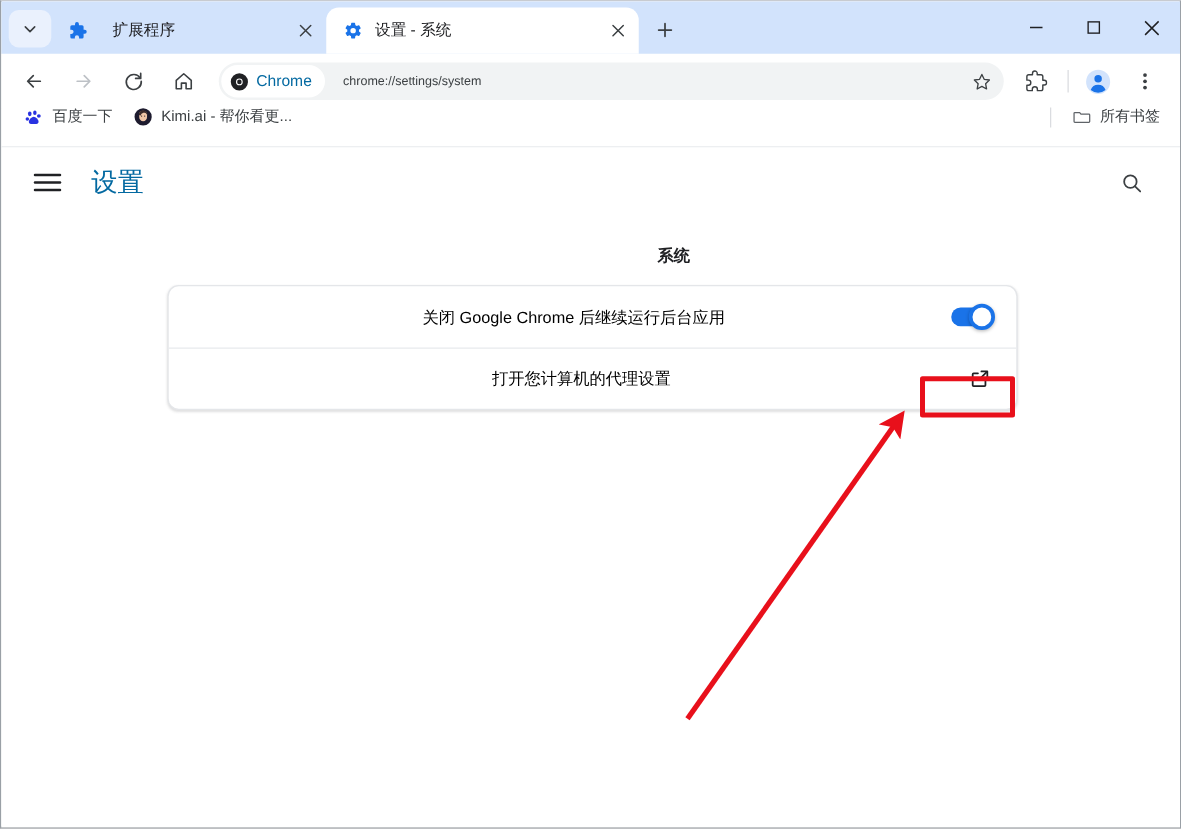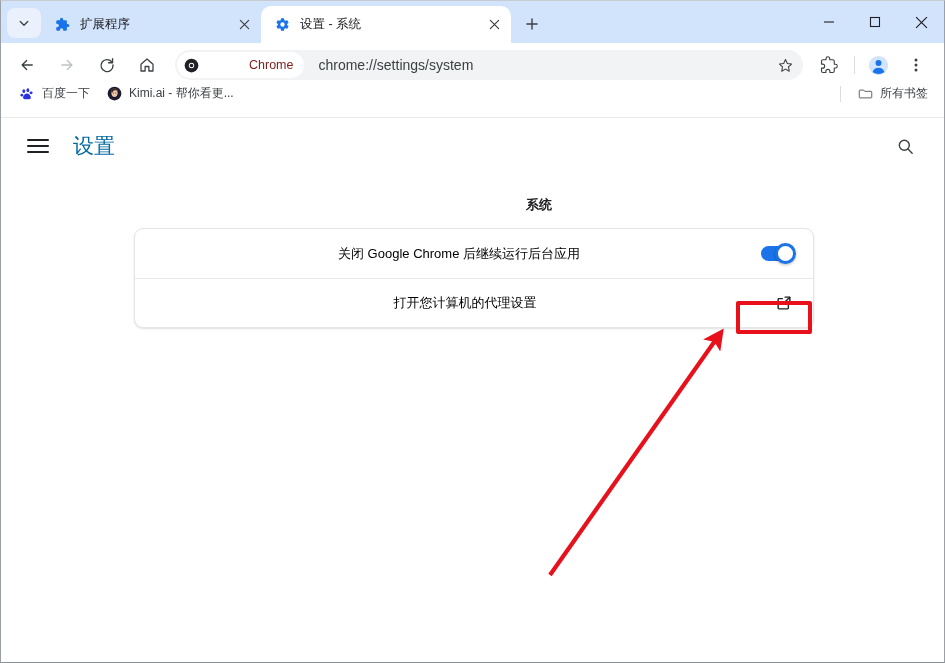--- a/index.html
+++ b/index.html
@@ -125,26 +125,25 @@
     padding: 0 11px 0 7px;
     background: #ffffff;
     border-radius: 13px;
     display: flex;
     align-items: center;
     gap: 6px;
     flex: none;
   }
   .chrome-chip-label {
     font-size: 12.5px;
-    color: #7f1d1d;
-    margin-left: 44px;
+    color: #0369a1;
   }
   #omnibox-url {
     flex: 1;
-    font-size: 14px;
+    font-size: 10px;
     color: #3c4043;
     margin-left: 14px;
     white-space: nowrap;
     overflow: hidden;
   }
   .omni-right {
     display: flex; align-items: center;
     flex: none;
   }
   .star-btn {
@@ -310,21 +309,21 @@
 <div id="window">
 
   <div id="tabstrip">
 
     <div class="tab-search">
       <svg width="12" height="12" viewBox="0 0 16 16">
         <path d="M3 6 L8 11 L13 6" fill="none" stroke="#3c4043" stroke-width="1.7" stroke-linecap="round" stroke-linejoin="round"></path>
       </svg>
     </div>
 
-    <div class="tab inactive" style="width:212px;">
+    <div class="tab inactive" style="width:212px;gap:10px;">
       <span class="tab-favicon">
         <svg width="15" height="15" viewBox="0 0 24 24">
           <path d="M20.5 11H19V7a2 2 0 0 0-2-2h-4V3.5a2.5 2.5 0 0 0-5 0V5H4a2 2 0 0 0-2 2v3.8h1.5a2.7 2.7 0 0 1 0 5.4H2V20a2 2 0 0 0 2 2h3.8v-1.5a2.7 2.7 0 0 1 5.4 0V22H17a2 2 0 0 0 2-2v-4h1.5a2.5 2.5 0 0 0 0-5z" fill="#1a73e8"></path>
         </svg>
       </span>
       <span class="tab-title">扩展程序</span>
       <span class="tab-close">
         <svg width="11" height="11" viewBox="0 0 12 12">
           <path d="M1.5 1.5 L10.5 10.5 M10.5 1.5 L1.5 10.5" stroke="#3c4043" stroke-width="1.3" stroke-linecap="round"></path>
         </svg>

